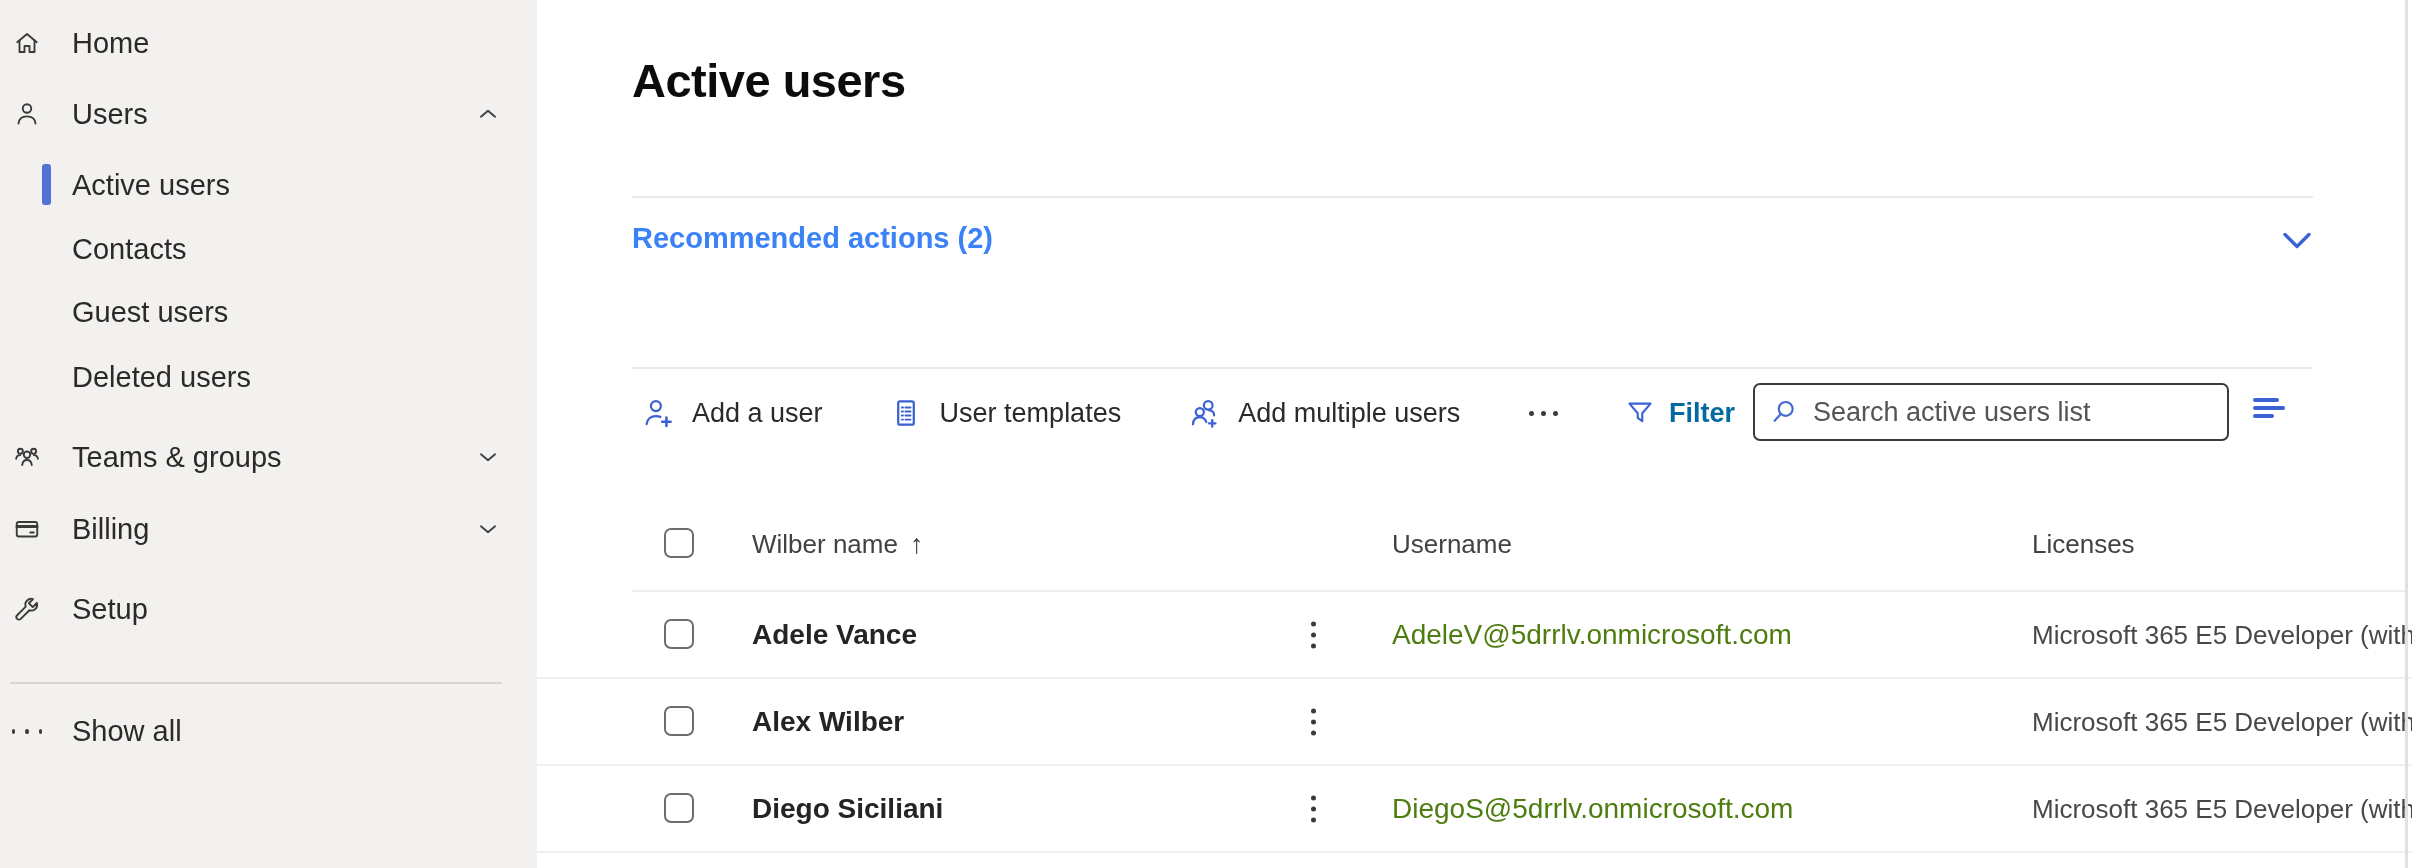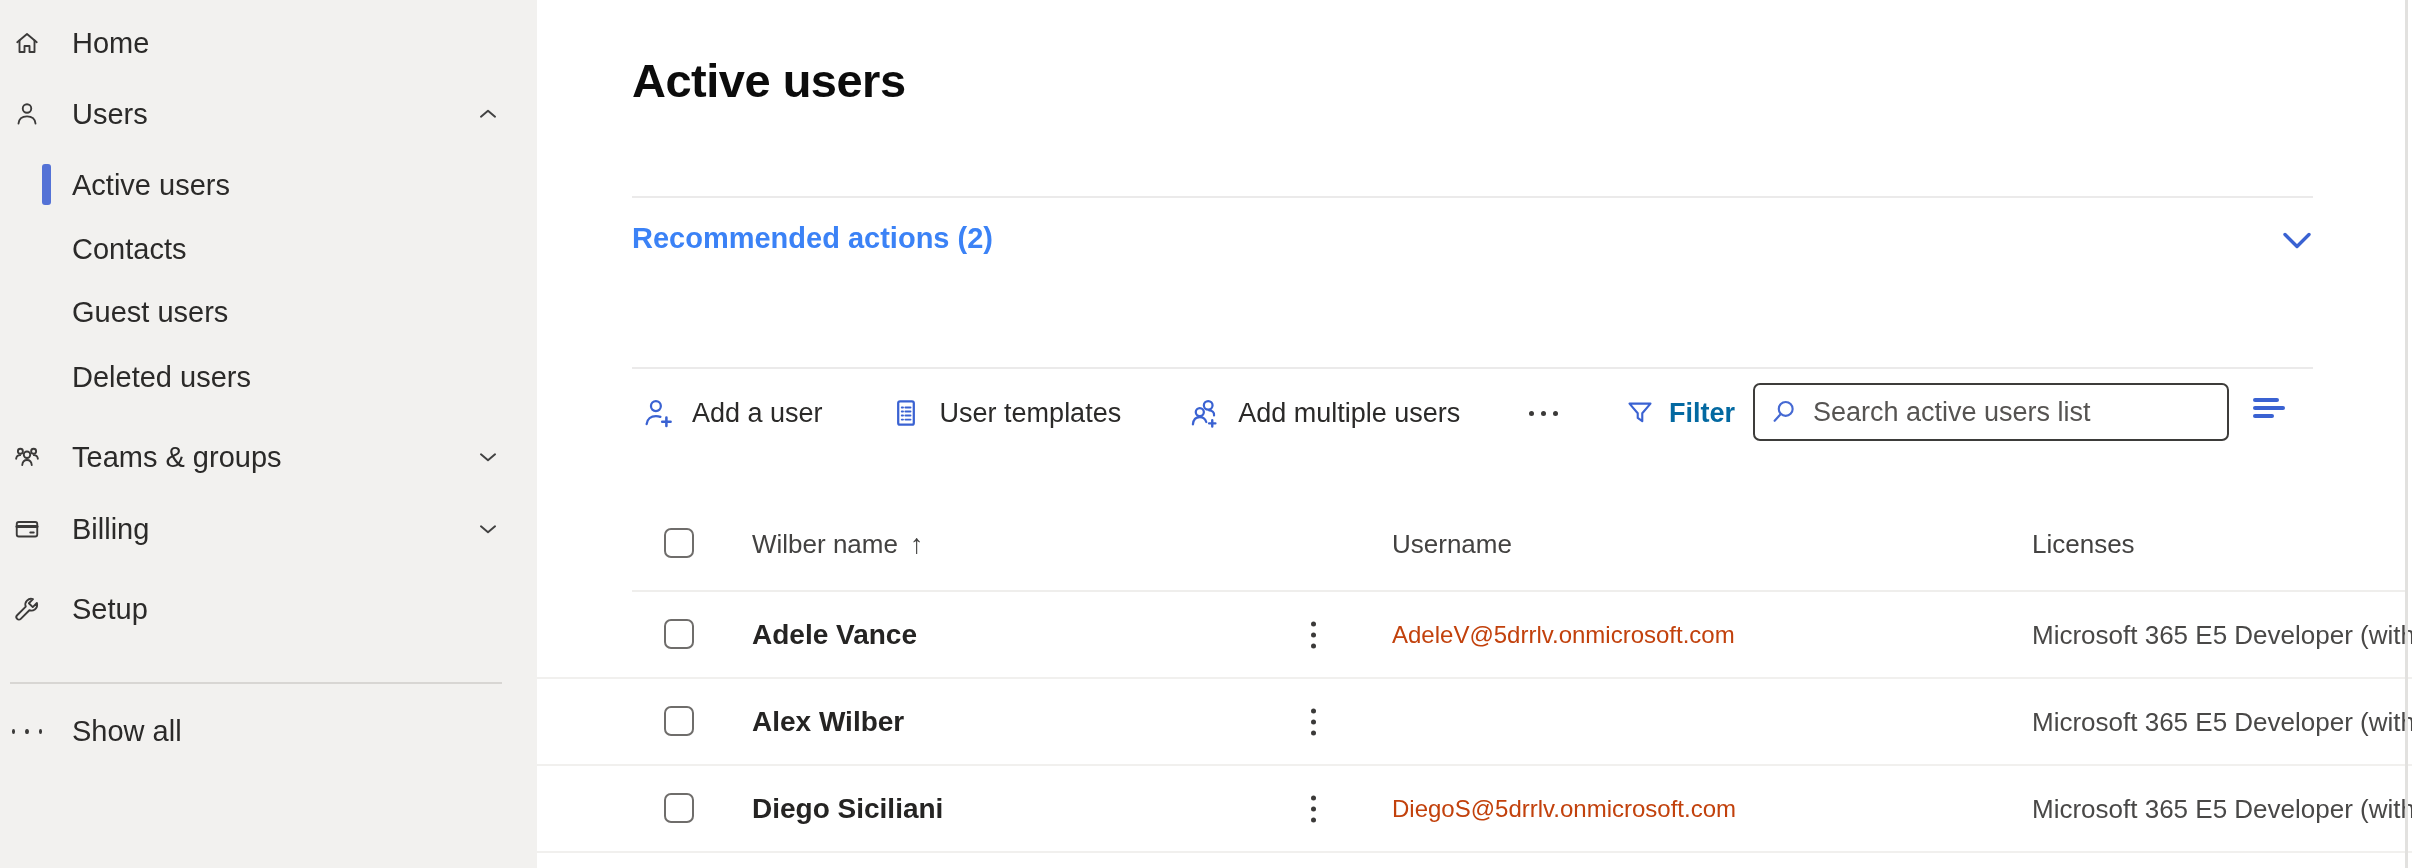--- a/index.html
+++ b/index.html
@@ -50,21 +50,21 @@
   .th-username{left:855px;}
   .th-licenses{left:1495px;}
   .sort-arrow{font-size:27px;color:#434241;margin-left:12px;}
   .head-divider{position:absolute;left:95px;top:590px;width:1775px;height:2px;background:#efeeec;}
   .rows{position:absolute;left:0;top:592px;width:1875px;}
   .trow{position:relative;height:87px;box-sizing:border-box;border-bottom:2px solid #f1f0ee;cursor:pointer;}
   .trow .checkbox{position:absolute;left:127px;top:27px;}
   .rname{position:absolute;left:215px;top:50%;transform:translateY(-50%);font-size:28px;font-weight:700;color:#252423;white-space:nowrap;}
   .rdots{position:absolute;left:766px;top:50%;transform:translateY(-50%);display:flex;flex-direction:column;gap:6px;padding:4px 8px;cursor:pointer;}
   .rdots i{width:5px;height:5px;border-radius:50%;background:#3b3a39;}
-  .rusername{position:absolute;left:855px;top:50%;transform:translateY(-50%);font-size:24px;color:#c2410c;white-space:nowrap;}
+  .rusername{position:absolute;left:855px;top:50%;transform:translateY(-50%);font-size:28px;color:#4d7c0f;white-space:nowrap;}
   .rlicense{position:absolute;left:1495px;top:50%;transform:translateY(-50%);font-size:26px;color:#494847;white-space:nowrap;}
   .edge-vline{position:absolute;left:2405px;top:0;width:3px;height:868px;background:#e2e1df;}
   svg{display:block;}
 </style>
 </head>
 <body>
 
 <aside class="sidebar">
 
   <div class="nav-item" style="top:12px">

